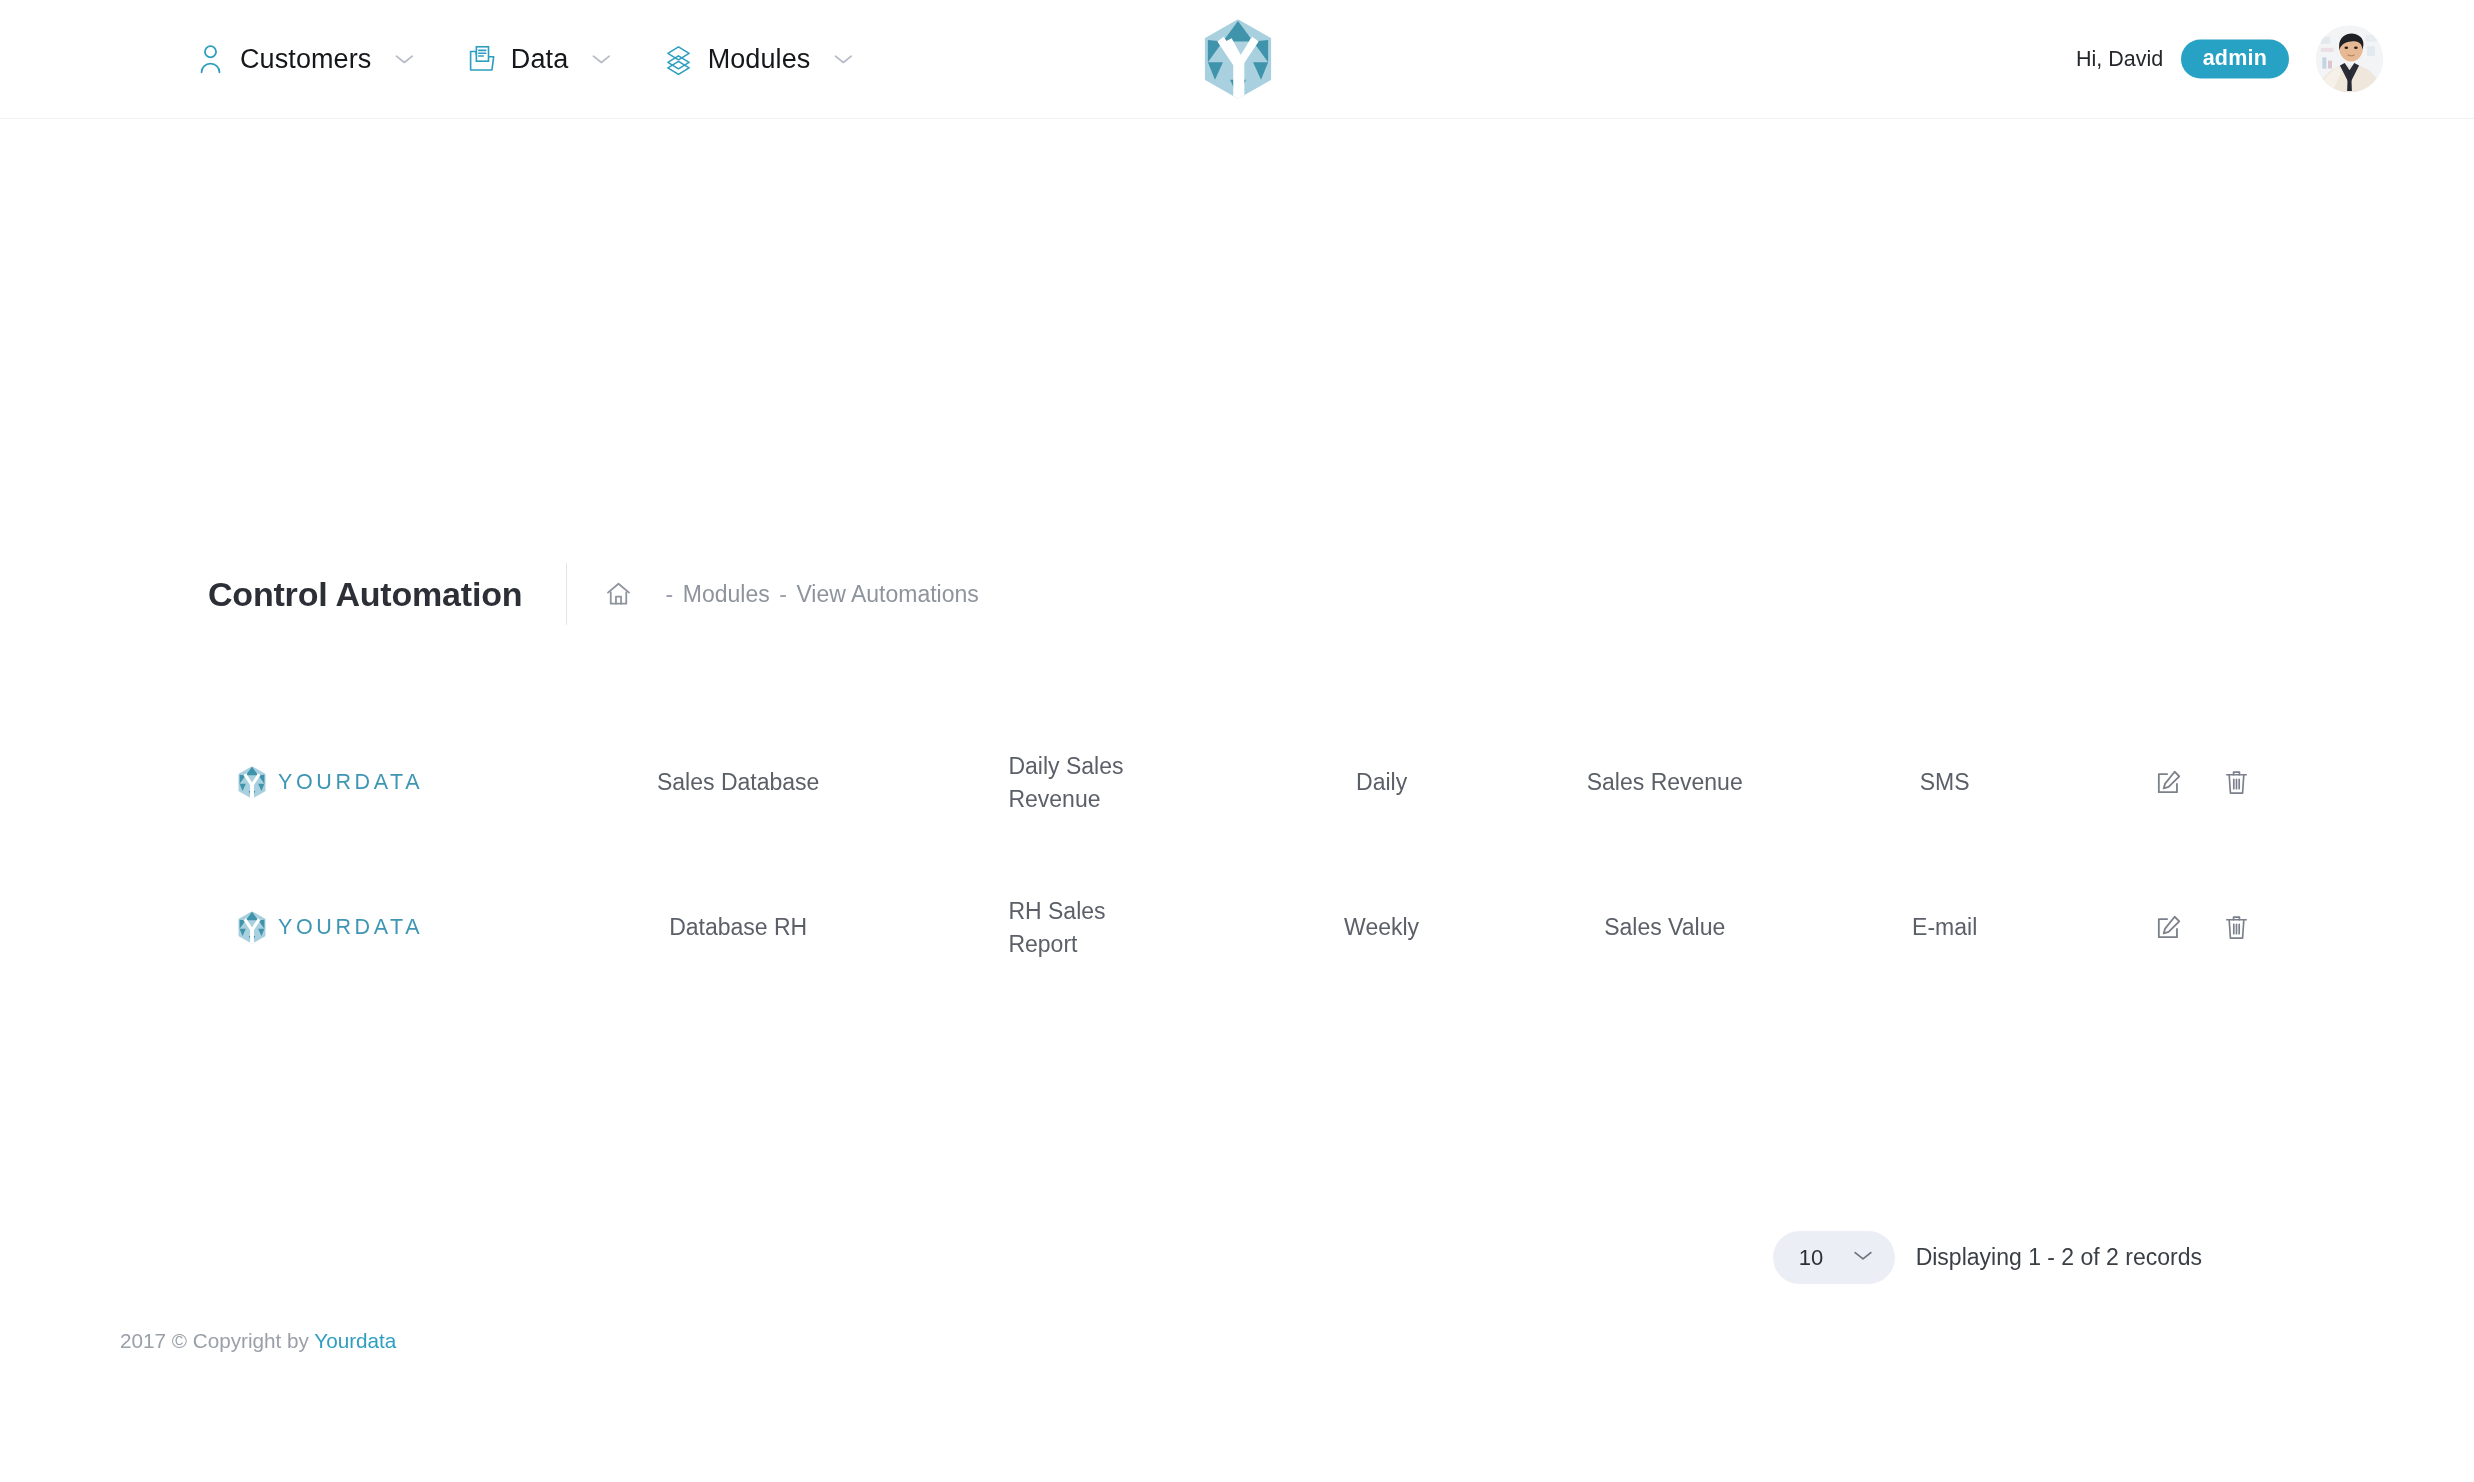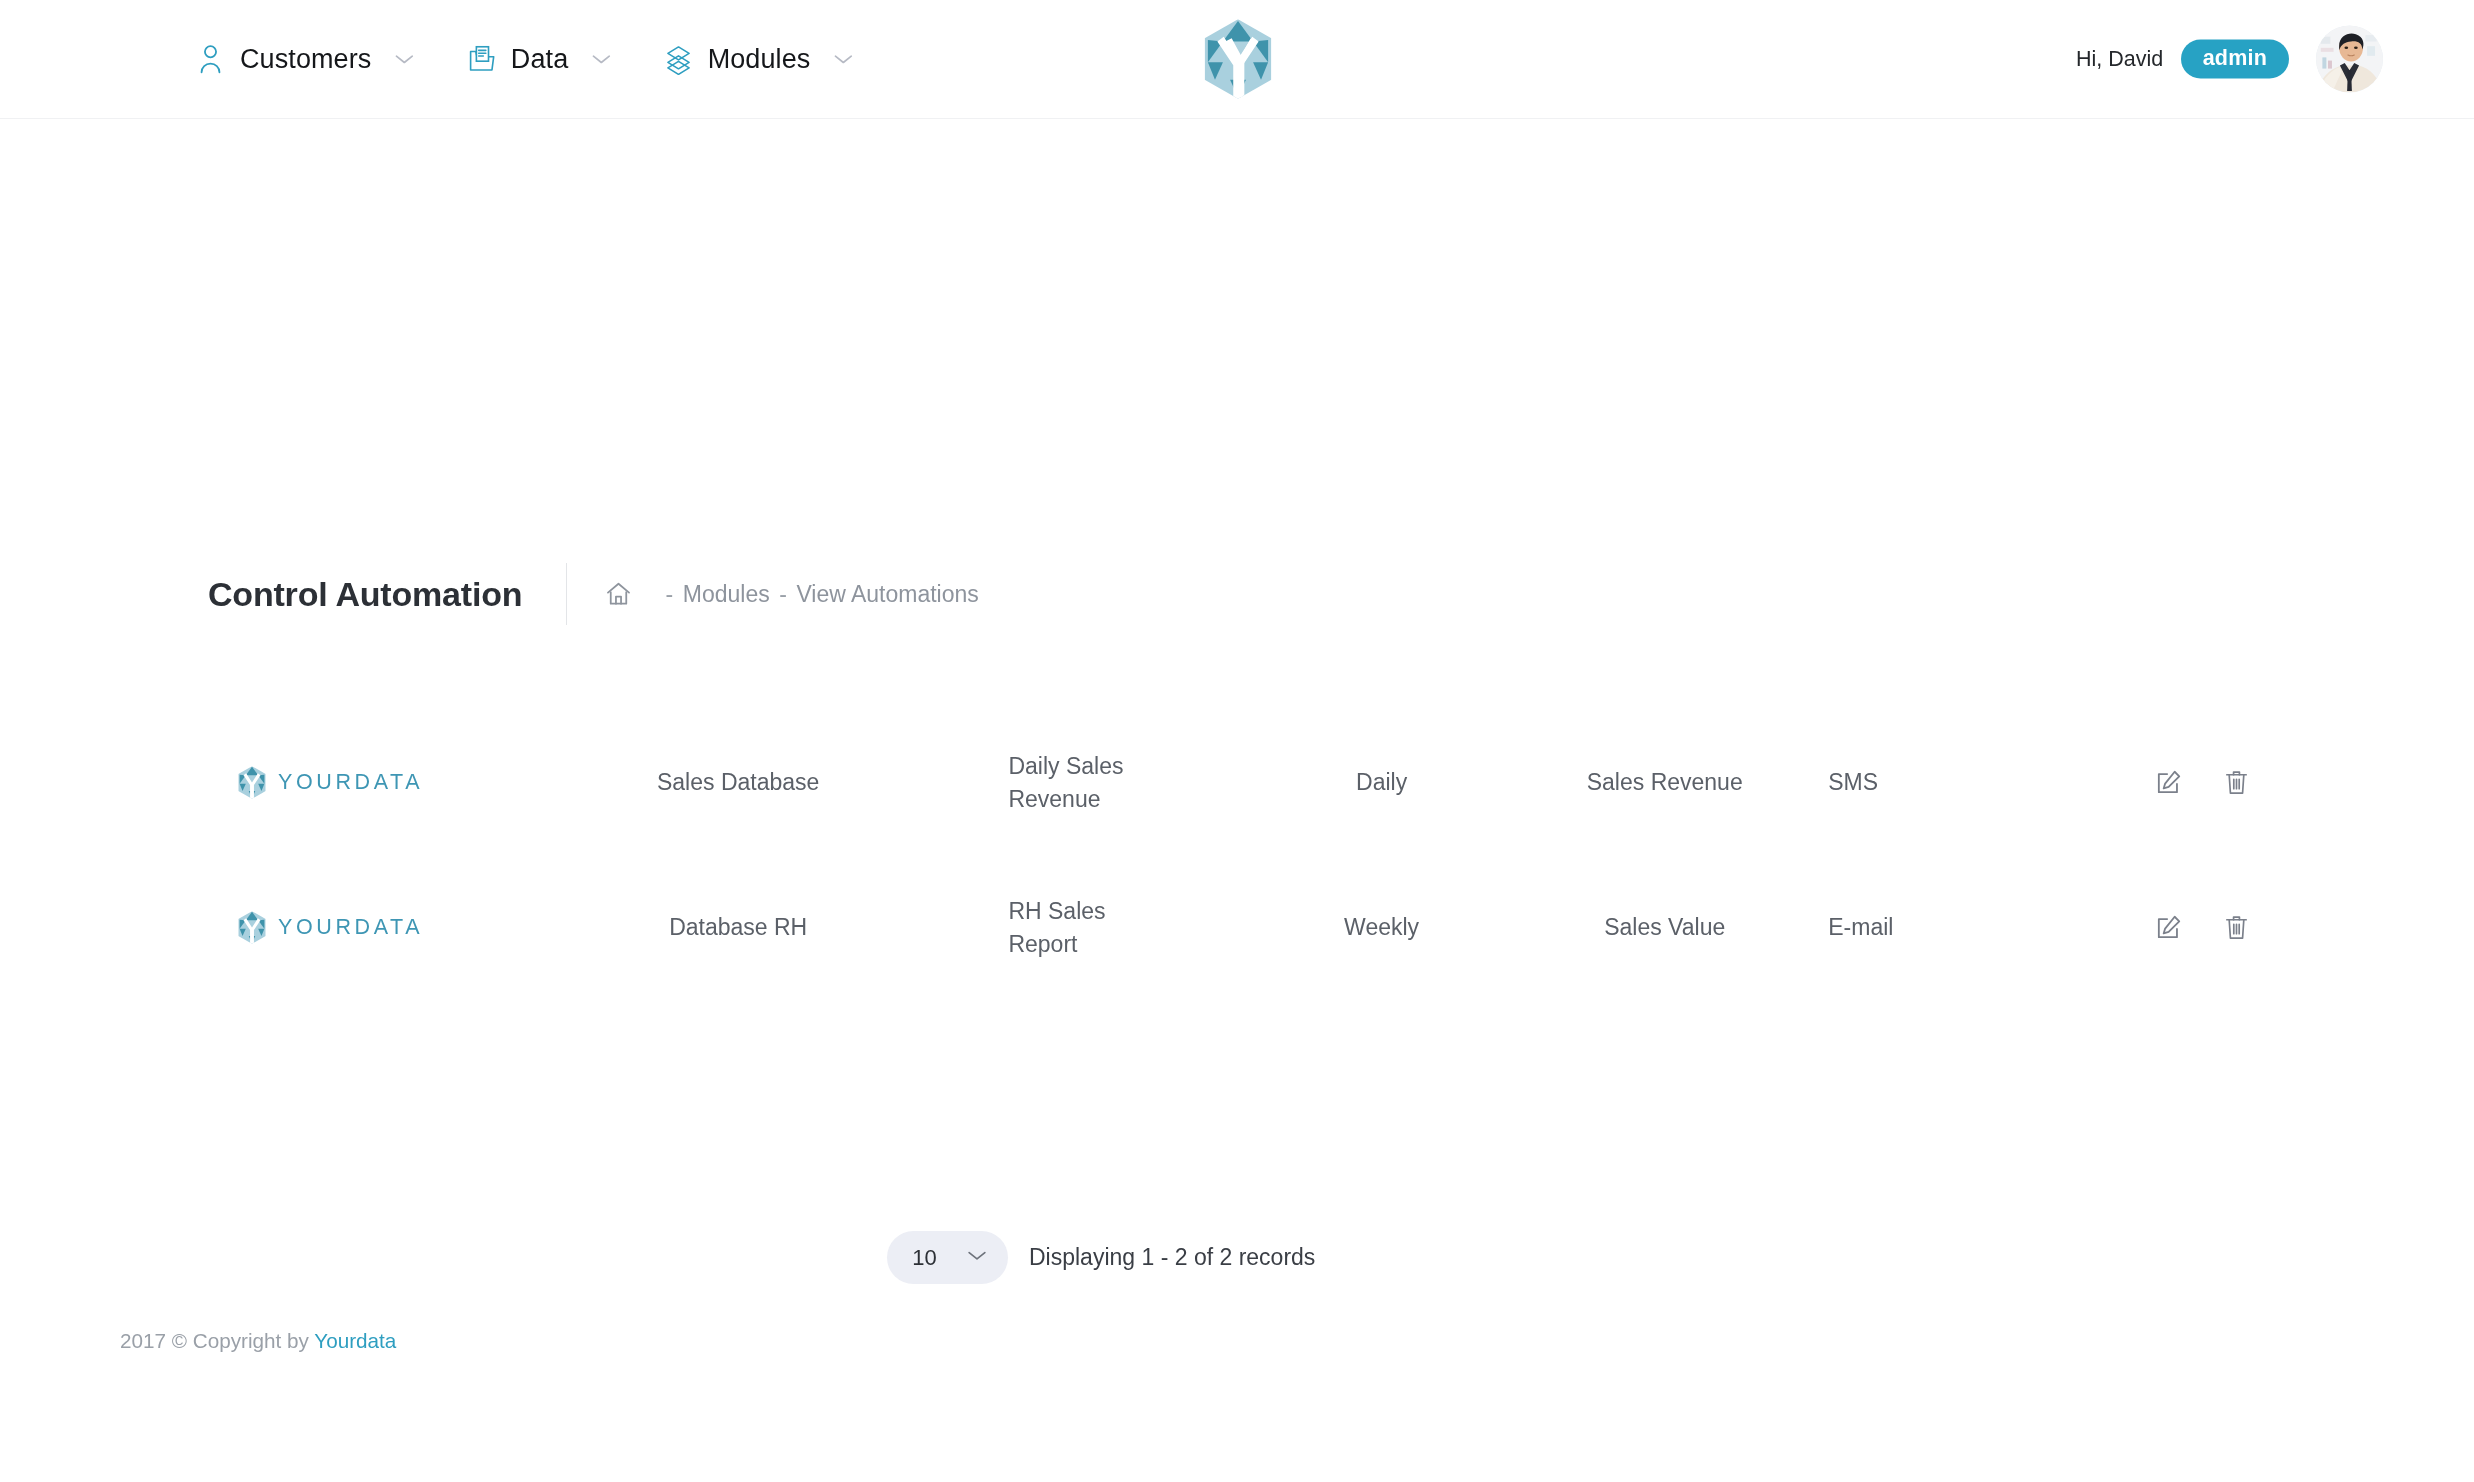--- a/index.html
+++ b/index.html
@@ -252,21 +252,21 @@
 
   td.col-report .wrapcell {
     display: block;
     max-width: 139px;
     margin: 8px auto;
     text-align: left;
   }
 
   td.col-channel .cellinner {
     display: block;
-    text-align: left;
+    text-align: center;
     padding-left: 14.3px;
   }
 
   .rowlogo {
     display: flex;
     align-items: center;
     justify-content: flex-start;
     gap: 11px;
     padding-left: 29px;
   }
@@ -295,21 +295,21 @@
     cursor: pointer;
     background: none;
     border: none;
     padding: 0;
   }
 
   
   .pager {
     display: flex;
     align-items: center;
-    justify-content: center;
+    justify-content: flex-end;
     padding-right: 273px;
     margin-top: 231px;
     gap: 20.7px;
   }
 
   .pagesize {
     display: flex;
     align-items: center;
     background: #eceef5;
     border-radius: 795px;

